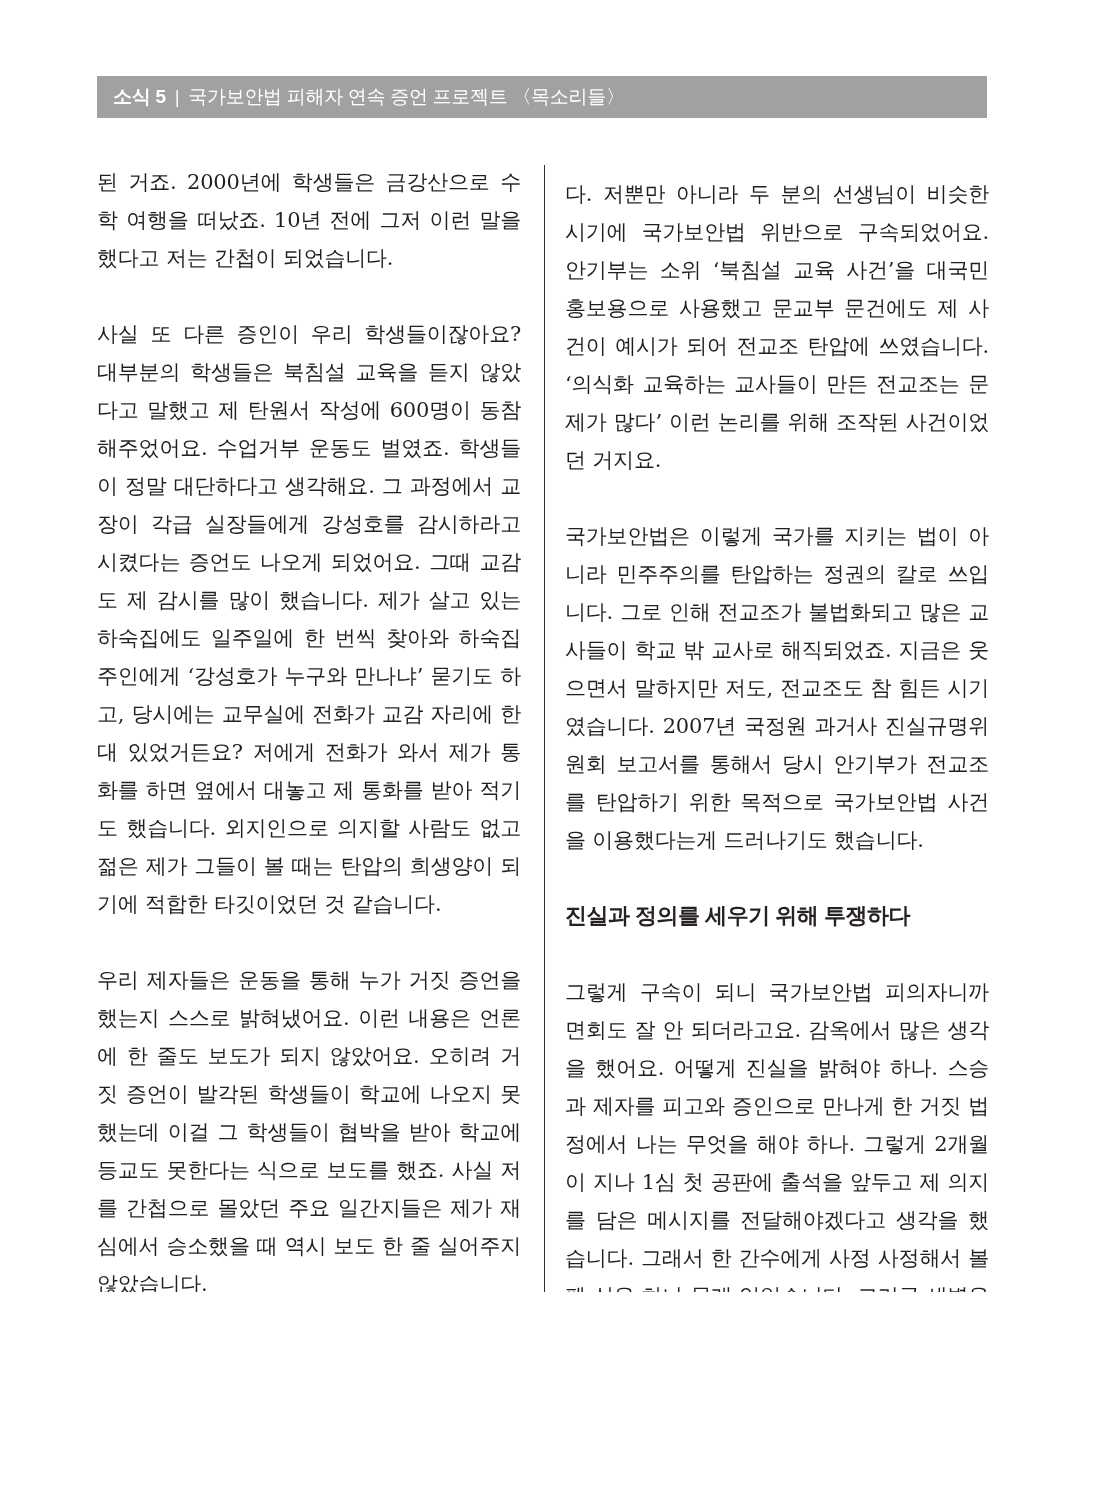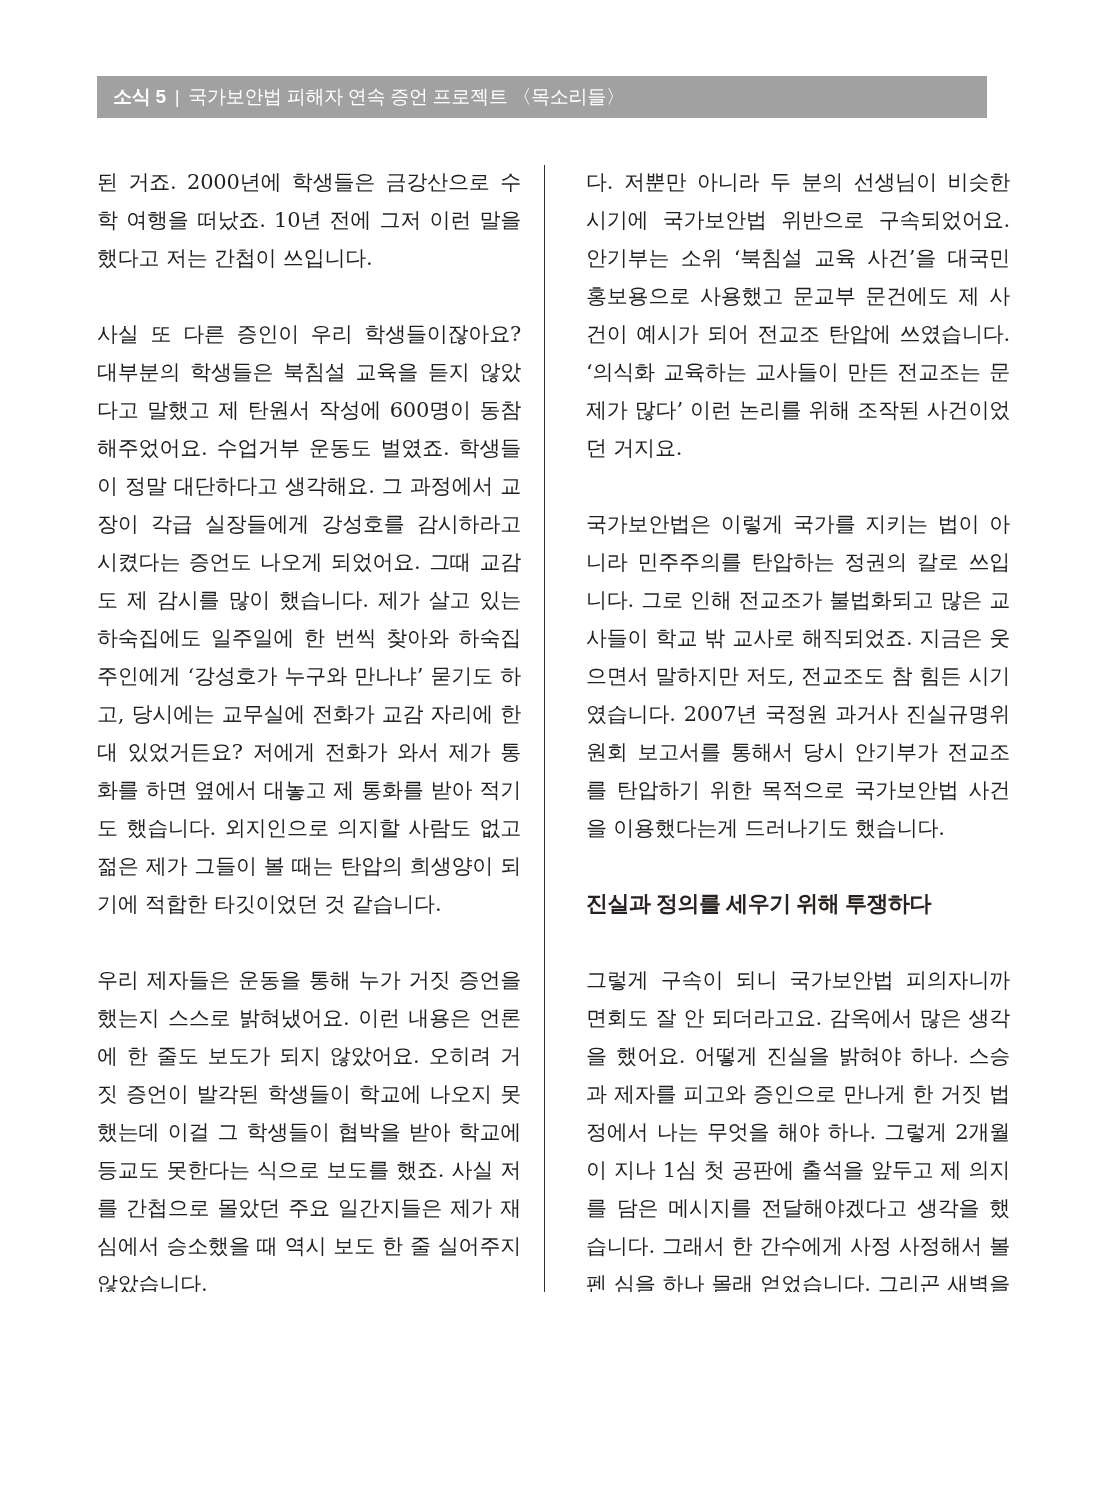--- a/index.html
+++ b/index.html
@@ -43,21 +43,21 @@
     top: 163px;
     width: 424px;
     font-size: 21px;
     line-height: 38px;
     color: #221e1d;
     text-align: justify;
     word-break: break-all;
     letter-spacing: -0.2px;
   }
   .col-left  { left: 97px;  }
-  .col-right { left: 586px; }
+  .col-right { left: 565px; margin-top: 12px; }
   .col p { margin: 0 0 38px 0; }
   .col p:last-child { margin-bottom: 0; }
 
   .col-divider {
     position: absolute;
     left: 544px;
     top: 165px;
     width: 1px;
     height: 1180px;
     background: #2e2e2e;
@@ -116,21 +116,21 @@
 
 <div class="page">
 
   <div class="header-banner">
     <span class="label">소식 5</span>
     <span class="sep">|</span>
     <span class="title">국가보안법 피해자 연속 증언 프로젝트 〈목소리들〉</span>
   </div>
 
   <div class="col col-left">
-    <p>된 거죠. 2000년에 학생들은 금강산으로 수학 여행을 떠났죠. 10년 전에 그저 이런 말을 했다고 저는 간첩이 쓰입니다.</p>
+    <p>된 거죠. 2000년에 학생들은 금강산으로 수학 여행을 떠났죠. 10년 전에 그저 이런 말을 했다고 저는 간첩이 되었습니다.</p>
     <p>사실 또 다른 증인이 우리 학생들이잖아요? 대부분의 학생들은 북침설 교육을 듣지 않았다고 말했고 제 탄원서 작성에 600명이 동참해주었어요. 수업거부 운동도 벌였죠. 학생들이 정말 대단하다고 생각해요. 그 과정에서 교장이 각급 실장들에게 강성호를 감시하라고 시켰다는 증언도 나오게 되었어요. 그때 교감도 제 감시를 많이 했습니다. 제가 살고 있는 하숙집에도 일주일에 한 번씩 찾아와 하숙집 주인에게 ‘강성호가 누구와 만나냐’ 묻기도 하고, 당시에는 교무실에 전화가 교감 자리에 한 대 있었거든요? 저에게 전화가 와서 제가 통화를 하면 옆에서 대놓고 제 통화를 받아 적기도 했습니다. 외지인으로 의지할 사람도 없고 젊은 제가 그들이 볼 때는 탄압의 희생양이 되기에 적합한 타깃이었던 것 같습니다.</p>
     <p>우리 제자들은 운동을 통해 누가 거짓 증언을 했는지 스스로 밝혀냈어요. 이런 내용은 언론에 한 줄도 보도가 되지 않았어요. 오히려 거짓 증언이 발각된 학생들이 학교에 나오지 못했는데 이걸 그 학생들이 협박을 받아 학교에 등교도 못한다는 식으로 보도를 했죠. 사실 저를 간첩으로 몰았던 주요 일간지들은 제가 재심에서 승소했을 때 역시 보도 한 줄 실어주지 않았습니다.</p>
   </div>
 
   <div class="col-divider"></div>
 
   <div class="col col-right">
     <p>다. 저뿐만 아니라 두 분의 선생님이 비슷한 시기에 국가보안법 위반으로 구속되었어요. 안기부는 소위 ‘북침설 교육 사건’을 대국민 홍보용으로 사용했고 문교부 문건에도 제 사건이 예시가 되어 전교조 탄압에 쓰였습니다. ‘의식화 교육하는 교사들이 만든 전교조는 문제가 많다’ 이런 논리를 위해 조작된 사건이었던 거지요.</p>
     <p>국가보안법은 이렇게 국가를 지키는 법이 아니라 민주주의를 탄압하는 정권의 칼로 쓰입니다. 그로 인해 전교조가 불법화되고 많은 교사들이 학교 밖 교사로 해직되었죠. 지금은 웃으면서 말하지만 저도, 전교조도 참 힘든 시기였습니다. 2007년 국정원 과거사 진실규명위원회 보고서를 통해서 당시 안기부가 전교조를 탄압하기 위한 목적으로 국가보안법 사건을 이용했다는게 드러나기도 했습니다.</p>
     <h2 class="subheading">진실과 정의를 세우기 위해 투쟁하다</h2>

